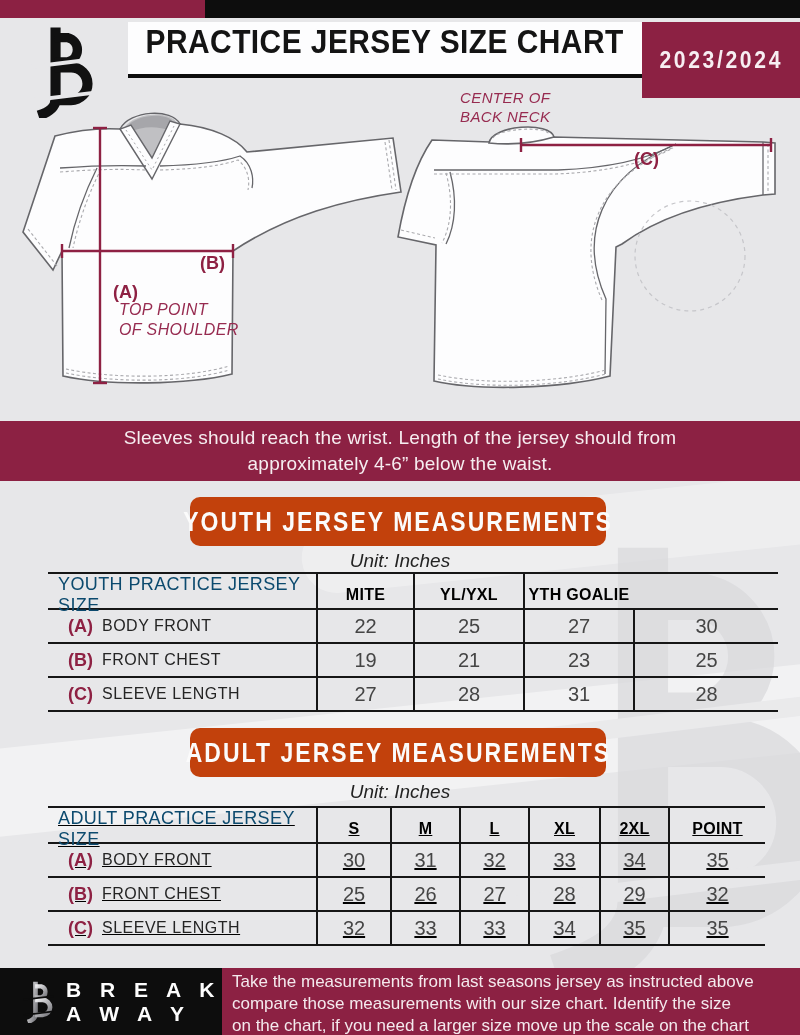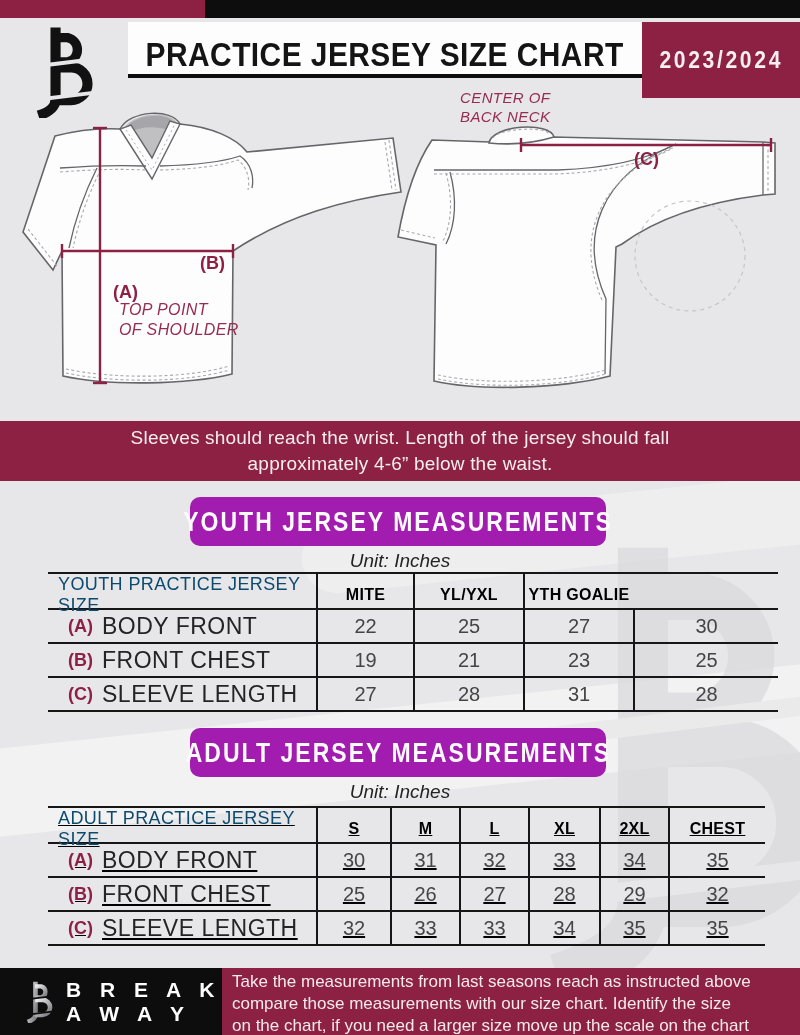--- a/index.html
+++ b/index.html
@@ -14,21 +14,21 @@
   .watermark{position:absolute; left:500px; top:540px; width:340px; height:450px; opacity:.7;}
 
   
   .strip{position:absolute; top:0; height:18px;}
   .strip.maroon{left:0; width:205px; background:#8c2143;}
   .strip.black{left:205px; width:595px; background:#0d0d0d;}
   .brand-logo{position:absolute; left:26px; top:26px; width:70px; height:92px;}
   .title-row{position:absolute; left:128px; top:22px; display:flex; align-items:stretch;}
   .title-box{
     width:514px; height:52px; background:#fdfdfe; border-bottom:4px solid #0d0d0d;
-    display:flex; align-items:flex-end; justify-content:center;
+    display:flex; align-items:flex-start; justify-content:center;
   }
   .title-box .txt{
     font-size:34px; font-weight:800; color:#141414; letter-spacing:.5px; white-space:nowrap;
     display:inline-block; transform:scaleX(.88);
   }
   .season-box{
     width:158px; height:76px; background:#8c2143;
     display:flex; align-items:center; justify-content:center;
   }
   .season-box .txt{
@@ -45,21 +45,21 @@
 
   
   .notice{
     position:absolute; left:0; top:421px; width:800px; height:60px; background:#8c2143;
     display:flex; flex-direction:column; align-items:center; justify-content:center;
     color:#f6edf0; font-size:19px; line-height:26px; letter-spacing:.2px;
   }
 
   
   .section-banner{
-    position:absolute; left:190px; width:416px; height:49px; background:#a21caf; border-radius:10px;
+    position:absolute; left:190px; width:416px; height:49px; background:#c2410c; border-radius:10px;
     display:flex; align-items:center; justify-content:center;
   }
   .section-banner .txt{
     color:#fbfbfb; font-size:28px; font-weight:700; letter-spacing:2.5px; white-space:nowrap;
     display:inline-block; transform:scaleX(.82);
   }
   .unit{
     position:absolute; left:0; width:800px; text-align:center;
     font-style:italic; font-size:19px; color:#232323; font-weight:500;
   }
@@ -70,21 +70,21 @@
   .t-row.youth{grid-template-columns:268px 97px 110px 110px 145px;}
   .t-row.adult{grid-template-columns:268px 74px 69px 69px 71px 69px 97px;}
   .cell{display:flex; align-items:center; justify-content:center;}
   .cell.vline{border-left:2px solid #161616;}
   .cell.first{justify-content:flex-start; padding-left:10px;}
   .cell.first-header{font-size:18px; color:#0c4a6e; font-weight:500; letter-spacing:.4px;}
   .cell.size-header{font-size:16px; font-weight:700; color:#000000; letter-spacing:.3px;text-align:right;}
   .cell.num{font-size:20px; color:#454545;}
   .cell.rowlabel{padding-left:20px;}
   .rowkey{color:#8e2143; font-weight:800; font-size:18px; margin-right:9px;}
-  .rowname{font-size:23px; font-weight:500; color:#242424; letter-spacing:.5px;}
+  .rowname{font-size:16px; font-weight:500; color:#242424; letter-spacing:.5px;}
   .hrow{height:34px;}
   .drow{height:32px;}
 
   
   .footer{position:absolute; left:0; top:968px; width:800px; height:67px; display:flex;}
   .footer-black{width:222px; height:67px; background:#0d0d0d; position:relative;}
   .footer-logo{position:absolute; left:22px; top:13px; width:32px; height:42px;}
   .footer-brand{
     position:absolute; left:66px; top:0; height:67px; display:flex; align-items:center;
     color:#fdfdfd; font-size:21px; font-weight:700; letter-spacing:6.5px;
@@ -200,21 +200,21 @@
     <div class="mlabel" style="left:634px; top:63px;">(C)</div>
     <div class="mlabel" style="left:200px; top:167px;">(B)</div>
     <div class="mlabel" style="left:113px; top:196px;">(A)</div>
     <div class="mcaption a" style="left:119px; top:214px;">
       <div>TOP POINT</div>
       <div>OF SHOULDER</div>
     </div>
   </div>
 
   <div class="notice">
-    <div>Sleeves should reach the wrist. Length of the jersey should fall</div>
+    <div>Sleeves should reach the wrist. Length of the jersey should from</div>
     <div>approximately 4-6” below the waist.</div>
   </div>
 
   <div class="section-banner" style="top:497px;">
     <span class="txt">YOUTH JERSEY MEASUREMENTS</span>
   </div>
   <div class="unit" style="top:550px;">Unit: Inches</div>
 
   <div class="size-table" style="top:572px;">
     <div class="t-row youth hrow">
@@ -261,21 +261,21 @@
   <div class="unit" style="top:781px;">Unit: Inches</div>
 
   <div class="size-table" style="top:806px;text-decoration:underline;">
     <div class="t-row adult hrow">
       <div class="cell first first-header">ADULT PRACTICE JERSEY SIZE</div>
       <div class="cell vline size-header">S</div>
       <div class="cell vline size-header">M</div>
       <div class="cell vline size-header">L</div>
       <div class="cell vline size-header">XL</div>
       <div class="cell vline size-header">2XL</div>
-      <div class="cell vline size-header">CHEST</div>
+      <div class="cell vline size-header">POINT</div>
     </div>
     <div class="t-row adult drow">
       <div class="cell first rowlabel">
         <span class="rowkey">(A)</span>
         <span class="rowname">BODY FRONT</span>
       </div>
       <div class="cell vline num">30</div>
       <div class="cell vline num">31</div>
       <div class="cell vline num">32</div>
       <div class="cell vline num">33</div>
@@ -319,19 +319,19 @@
         </defs>
         <path d="M37,2 L37,94 C37,104 30,110 15,115" stroke="url(#silverGrad)" stroke-width="13" fill="none"></path>
         <path d="M36,15 L53,15 A16,16 0 0 1 53,46 L36,46" stroke="url(#silverGrad)" stroke-width="12" fill="none"></path>
         <path d="M36,53 L57,53 A21,21 0 0 1 57,95 L36,95" stroke="url(#silverGrad)" stroke-width="13" fill="none"></path>
         <rect x="4" y="45" width="84" height="5" fill="#0d0d0d" transform="rotate(-7 46 47)"></rect>
         <rect x="4" y="88" width="84" height="5" fill="#0d0d0d" transform="rotate(-7 46 90)"></rect>
       </svg>
       <div class="footer-brand">B R E A K A W A Y</div>
     </div>
     <div class="footer-maroon">
-      <div>Take the measurements from last seasons reach as instructed above</div>
+      <div>Take the measurements from last seasons jersey as instructed above</div>
       <div>compare those measurements  with our size chart. Identify the size</div>
       <div>on the chart, if you need a larger size move up the scale on the chart</div>
     </div>
   </div>
 
 </div>
 
 </body></html>

